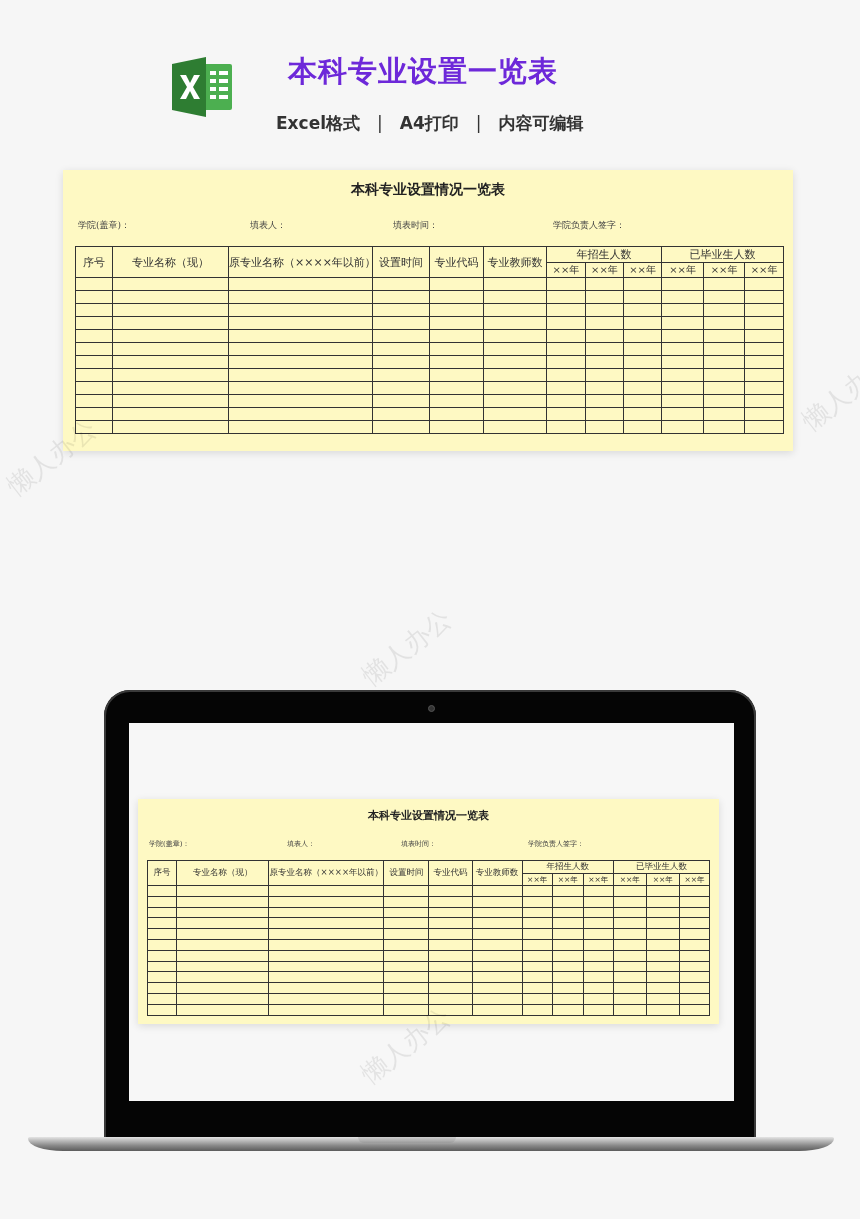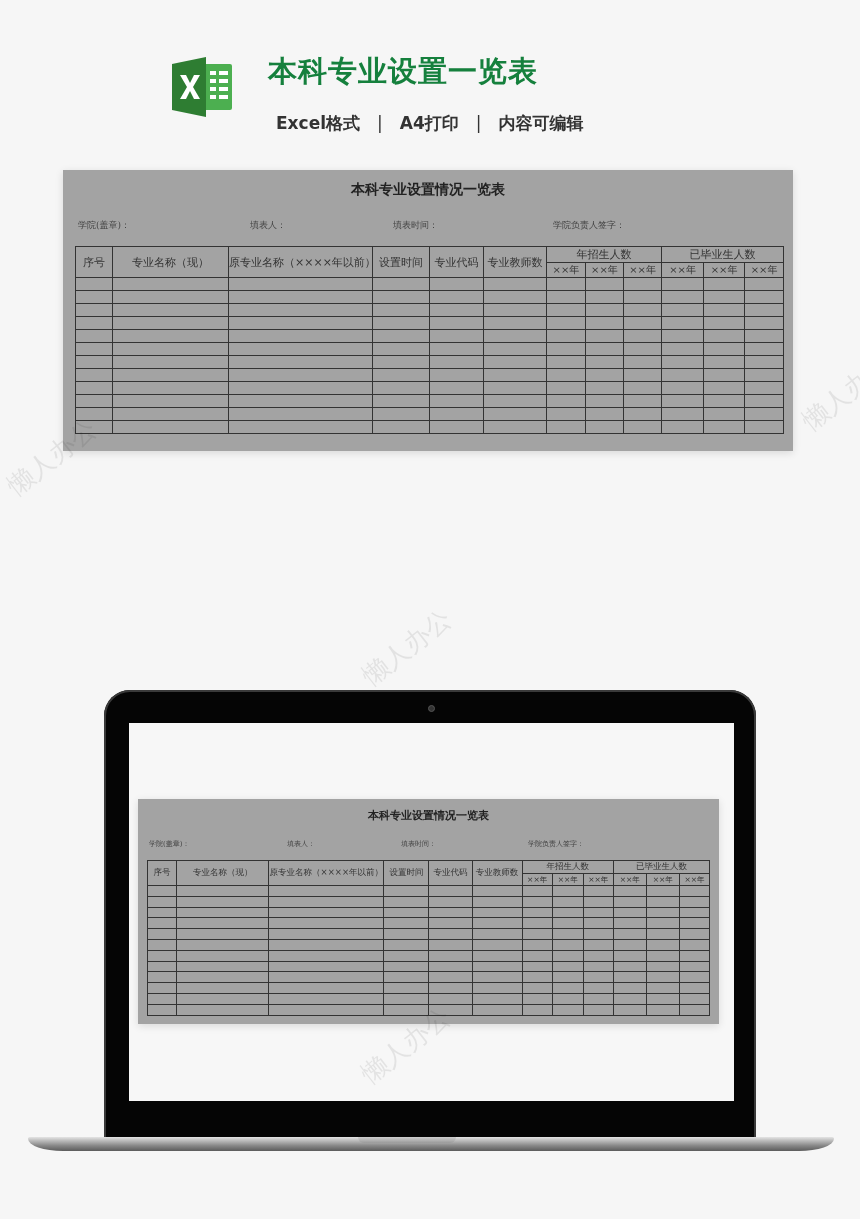--- a/index.html
+++ b/index.html
@@ -4,33 +4,33 @@
 <style>
   html, body { margin: 0; padding: 0; }
   body {
     width: 860px; height: 1219px; position: relative; overflow: hidden;
     background: #f6f6f6;
     font-family: "DejaVu Sans", "Liberation Sans", sans-serif;
   }
   
   .logo { position: absolute; left: 172px; top: 56px; width: 62px; height: 62px; }
   .title {
-    position: absolute; left: 268px; top: 52px;
-    font-size: 29px; font-weight: bold; color: #15803d; letter-spacing: 1px;
+    position: absolute; left: 288px; top: 52px;
+    font-size: 29px; font-weight: bold; color: #6d28d9; letter-spacing: 1px;
   }
   .subtitle {
     position: absolute; left: 276px; top: 112px;
     font-size: 17px; font-weight: bold; color: #333;
     white-space: nowrap;
   }
   .subtitle .sep { display: inline-block; margin: 0 17px; font-weight: normal; color: #333; }
 
   
   .sheet {
-    position: absolute; background: #a3a3a3;
+    position: absolute; background: #fef9c3;
     box-shadow: 0 2px 8px rgba(0,0,0,0.12);
     font-family: "DejaVu Serif", "Liberation Serif", serif;
     color: #222;
   }
   .sheet-title { position: absolute; left: 0; right: 0; text-align: center; font-weight: bold; }
   .meta { position: absolute; color: #444; white-space: nowrap; }
   table.grid { position: absolute; border-collapse: collapse; table-layout: fixed; }
   table.grid td, table.grid th {
     border: 1px solid #333; padding: 0; text-align: center; font-weight: normal;
     overflow: hidden; white-space: nowrap; color: #333;

